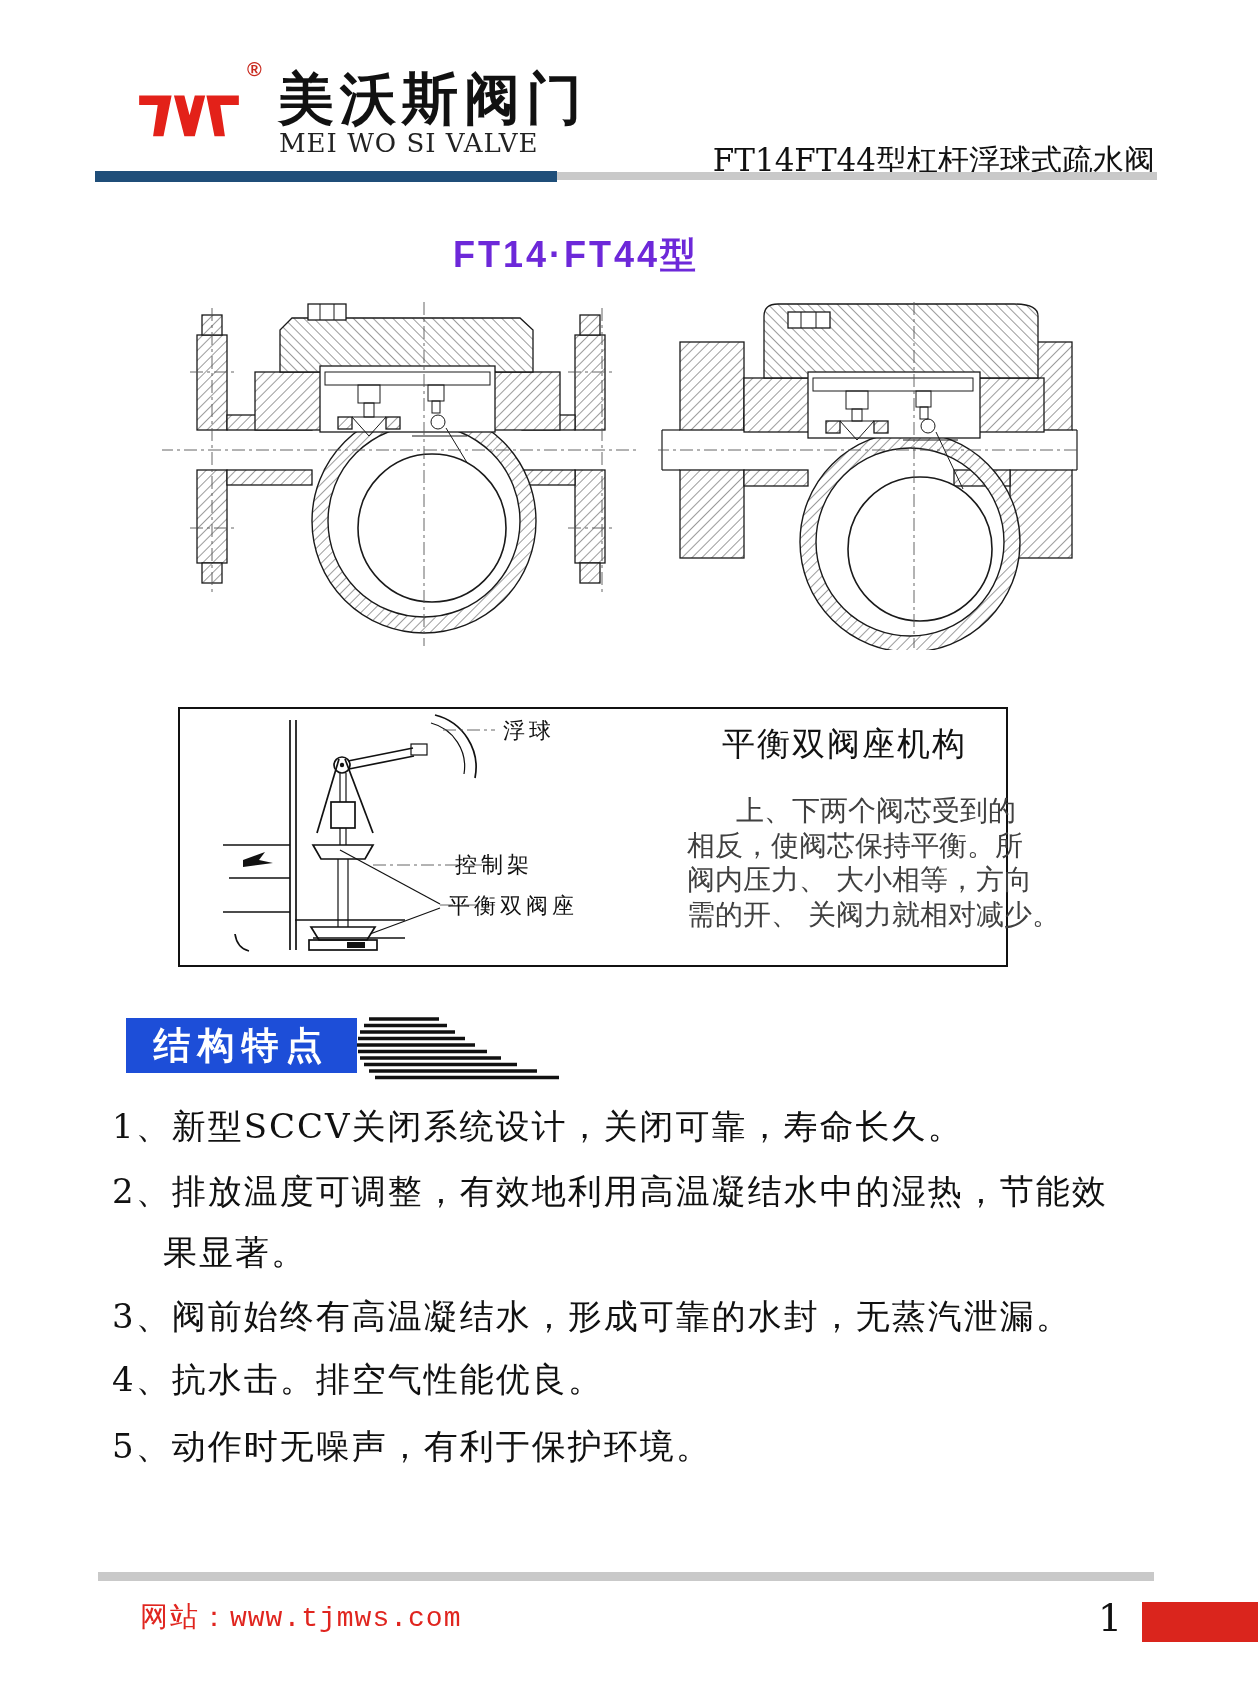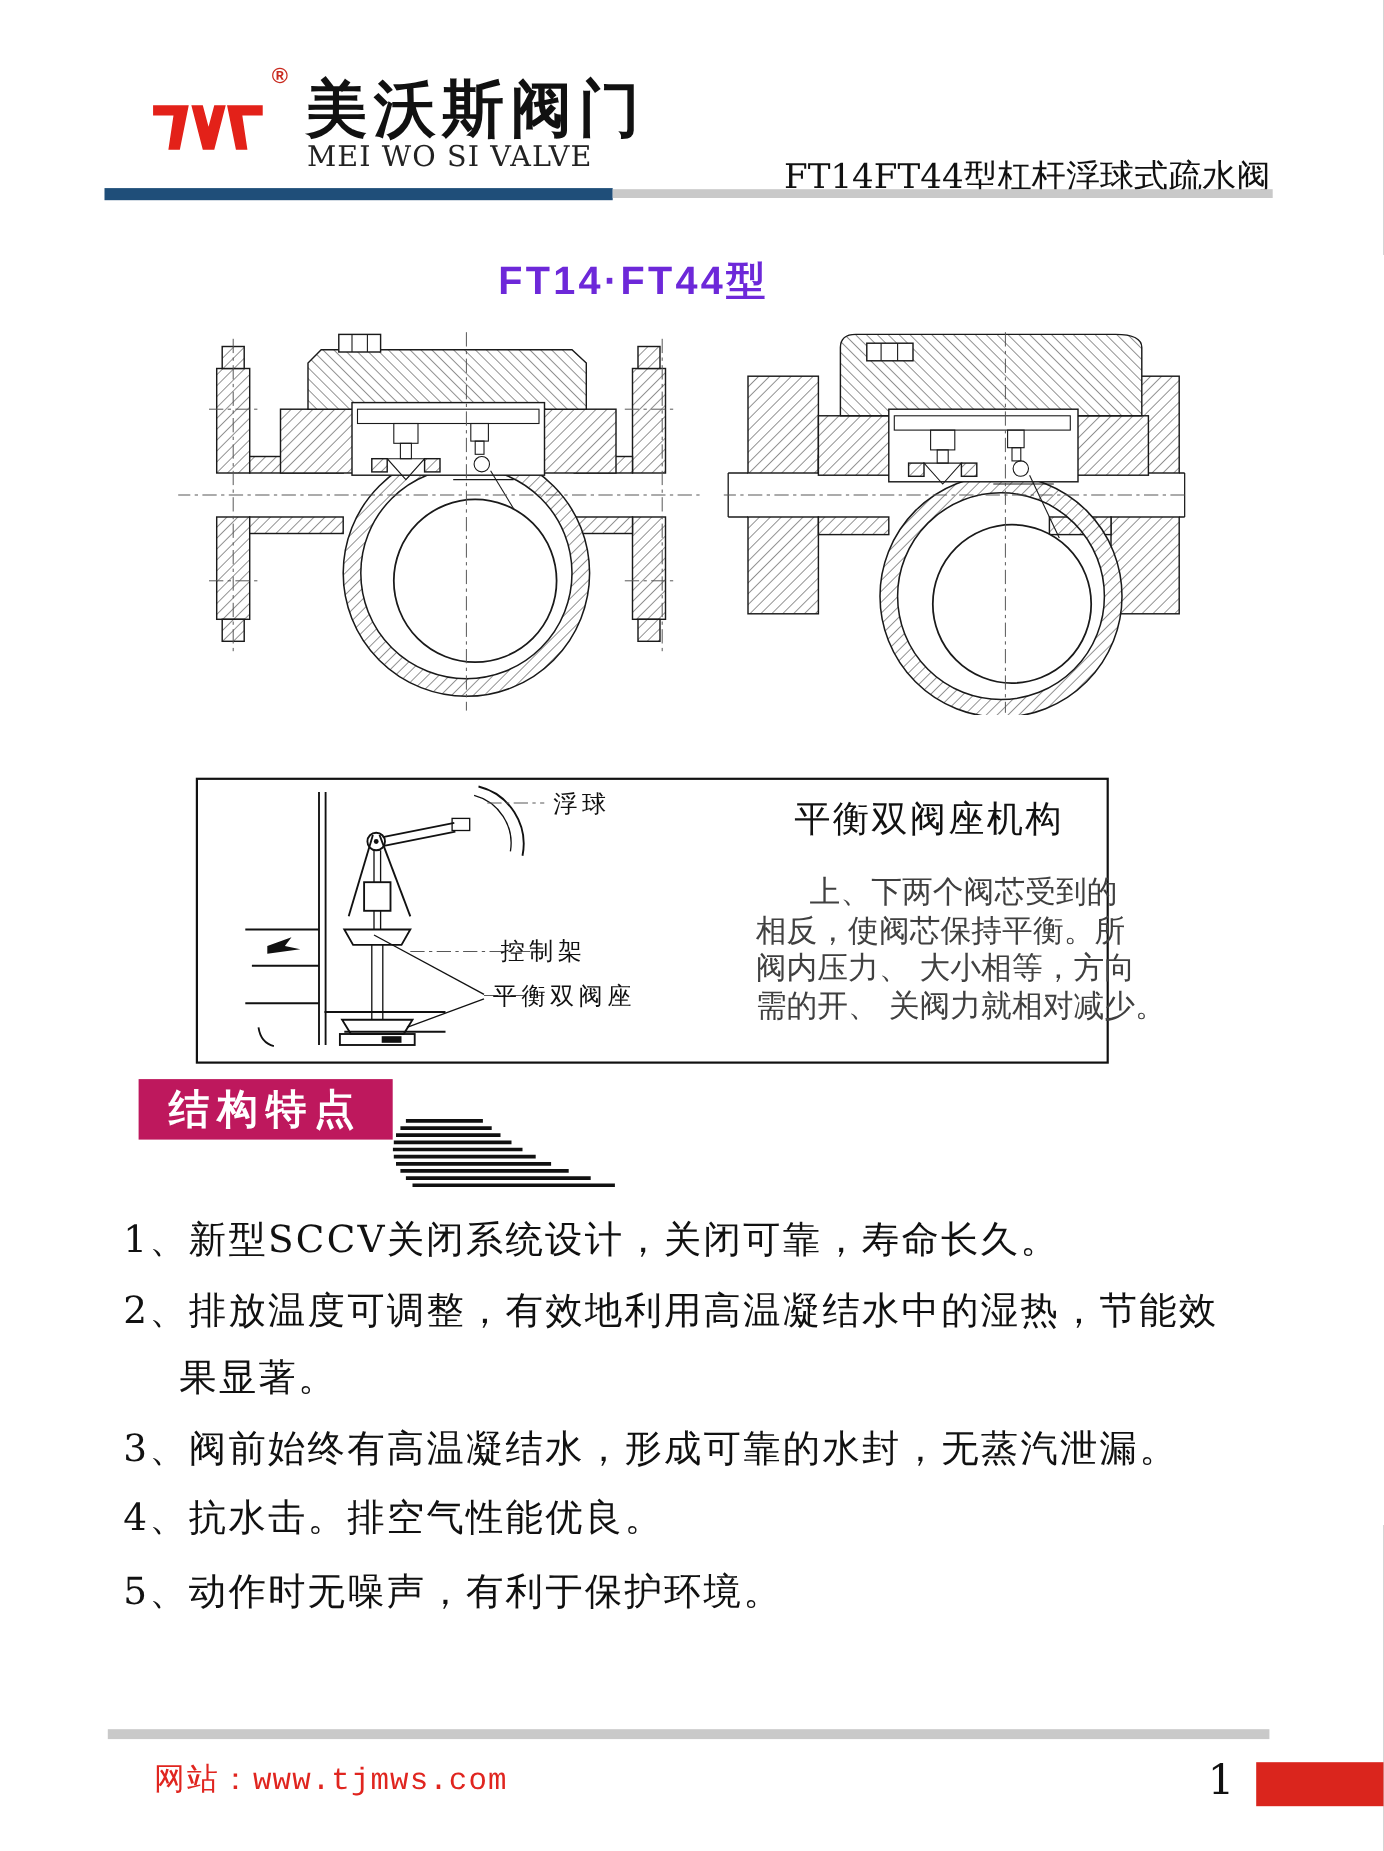--- a/index.html
+++ b/index.html
@@ -30,21 +30,21 @@
   .info-title{position:absolute;left:722px;top:722px;font-size:33px;font-weight:normal;letter-spacing:2px;
     font-family:"DejaVu Sans","Liberation Sans",sans-serif;color:#111;white-space:nowrap;}
   .info-body{position:absolute;left:687px;top:794px;width:330px;
     font-family:"DejaVu Serif","Liberation Serif",serif;font-size:28px;line-height:34.5px;color:#404040;text-align:center;}
   .info-body div{white-space:nowrap;}
   .info-body .indent{padding-left:48px;}
   .diagram-label{position:absolute;font-family:"DejaVu Serif","Liberation Serif",serif;
     font-size:22px;color:#111;white-space:nowrap;letter-spacing:4px;}
 
   
-  .banner-box{position:absolute;left:126px;top:981px;width:231px;height:55px;background:#be185d;
+  .banner-box{position:absolute;left:126px;top:1018px;width:231px;height:55px;background:#1d4ed8;
     display:flex;align-items:center;justify-content:center;}
   .banner-label{color:#fff;font-size:37px;font-weight:bold;letter-spacing:7px;white-space:nowrap;}
   .feature-item{position:absolute;font-family:"DejaVu Serif","Liberation Serif",serif;
     font-size:34px;letter-spacing:2px;color:#111;white-space:nowrap;}
 
   
   .footer-bar{position:absolute;left:98px;top:1572px;width:1056px;height:9px;background:#c9c9c9;}
   .footer-site{position:absolute;left:140px;top:1598px;font-size:28px;color:#e0251f;white-space:nowrap;}
   .footer-site .lbl{font-family:"DejaVu Serif","Liberation Serif",serif;letter-spacing:2px;}
   .footer-site .url{font-family:"Liberation Mono","DejaVu Sans Mono",monospace;letter-spacing:1px;}

